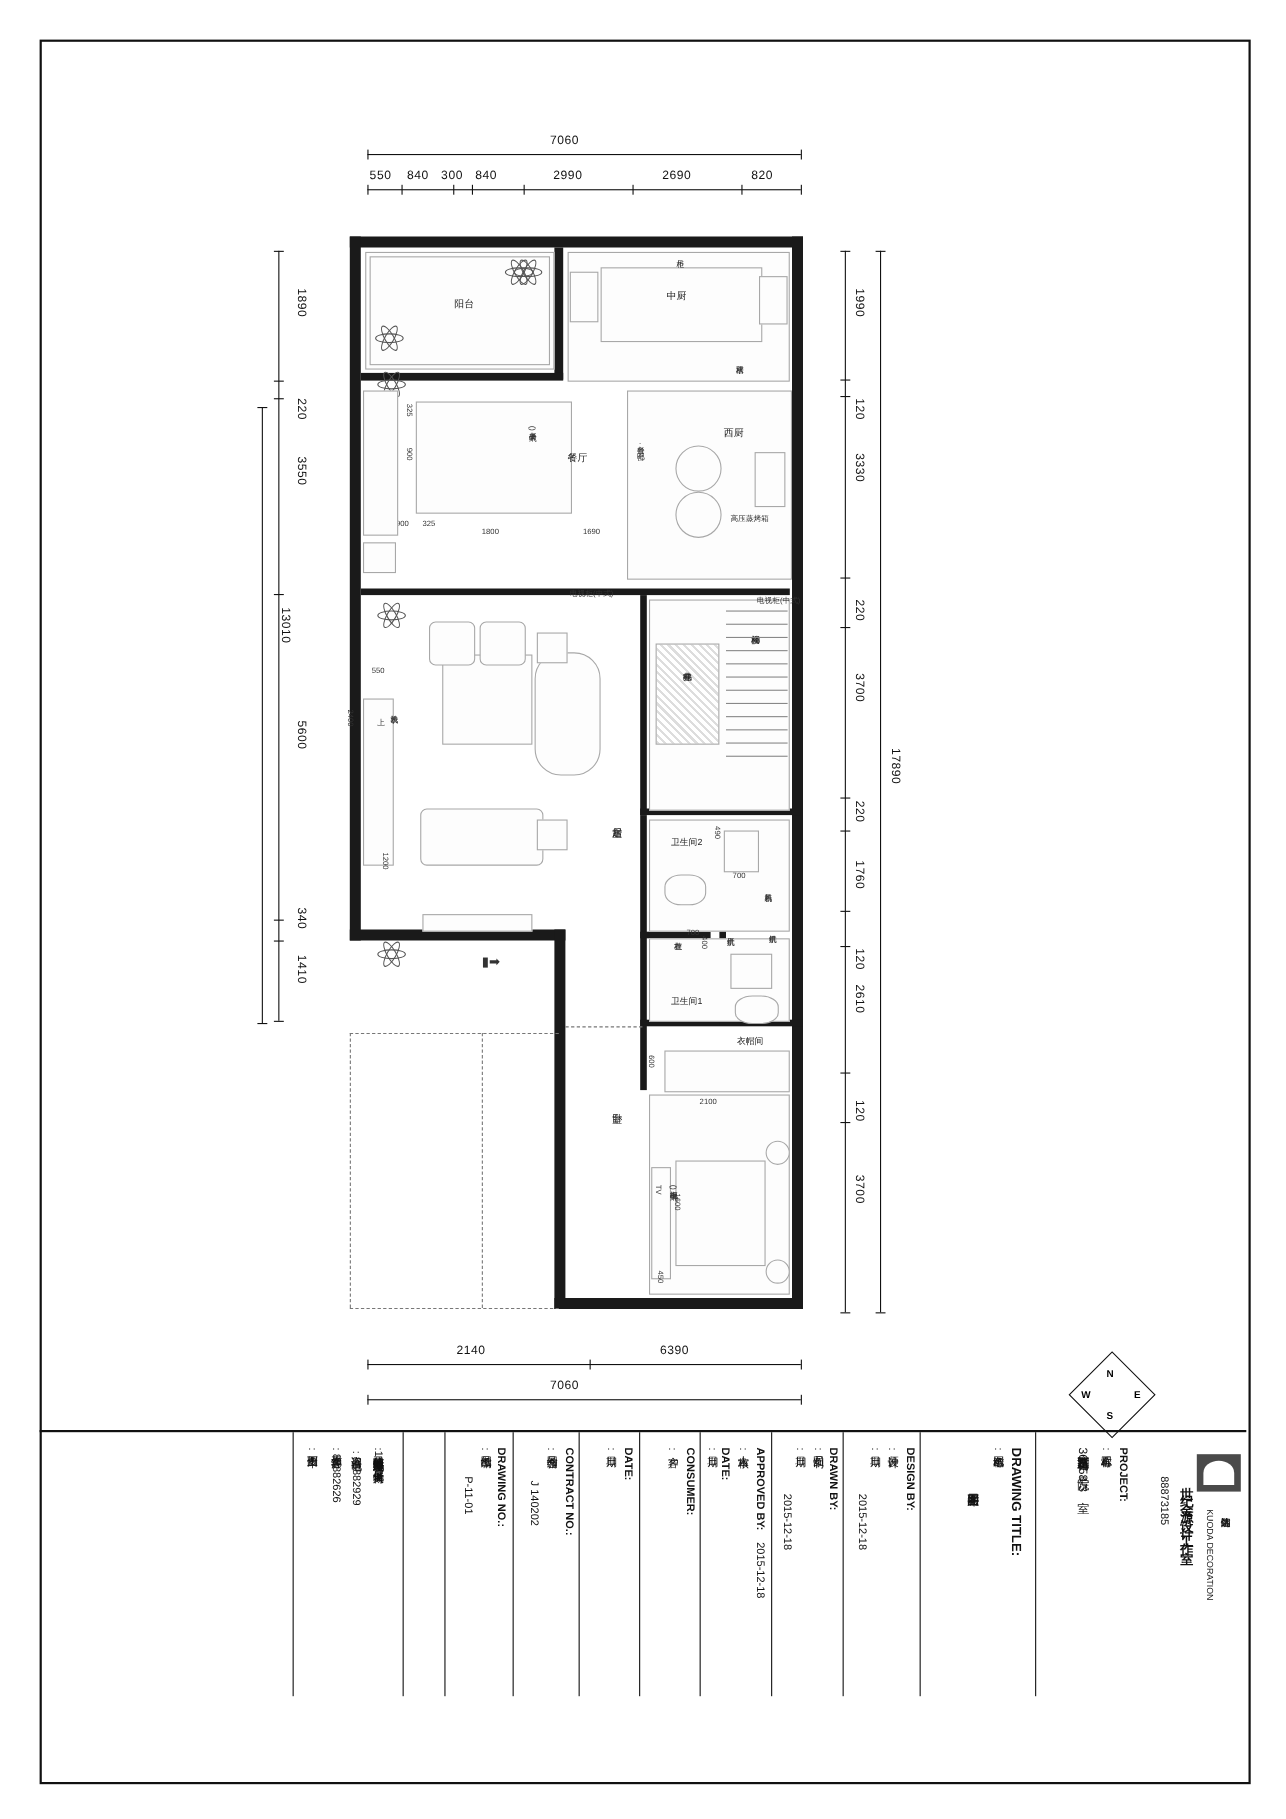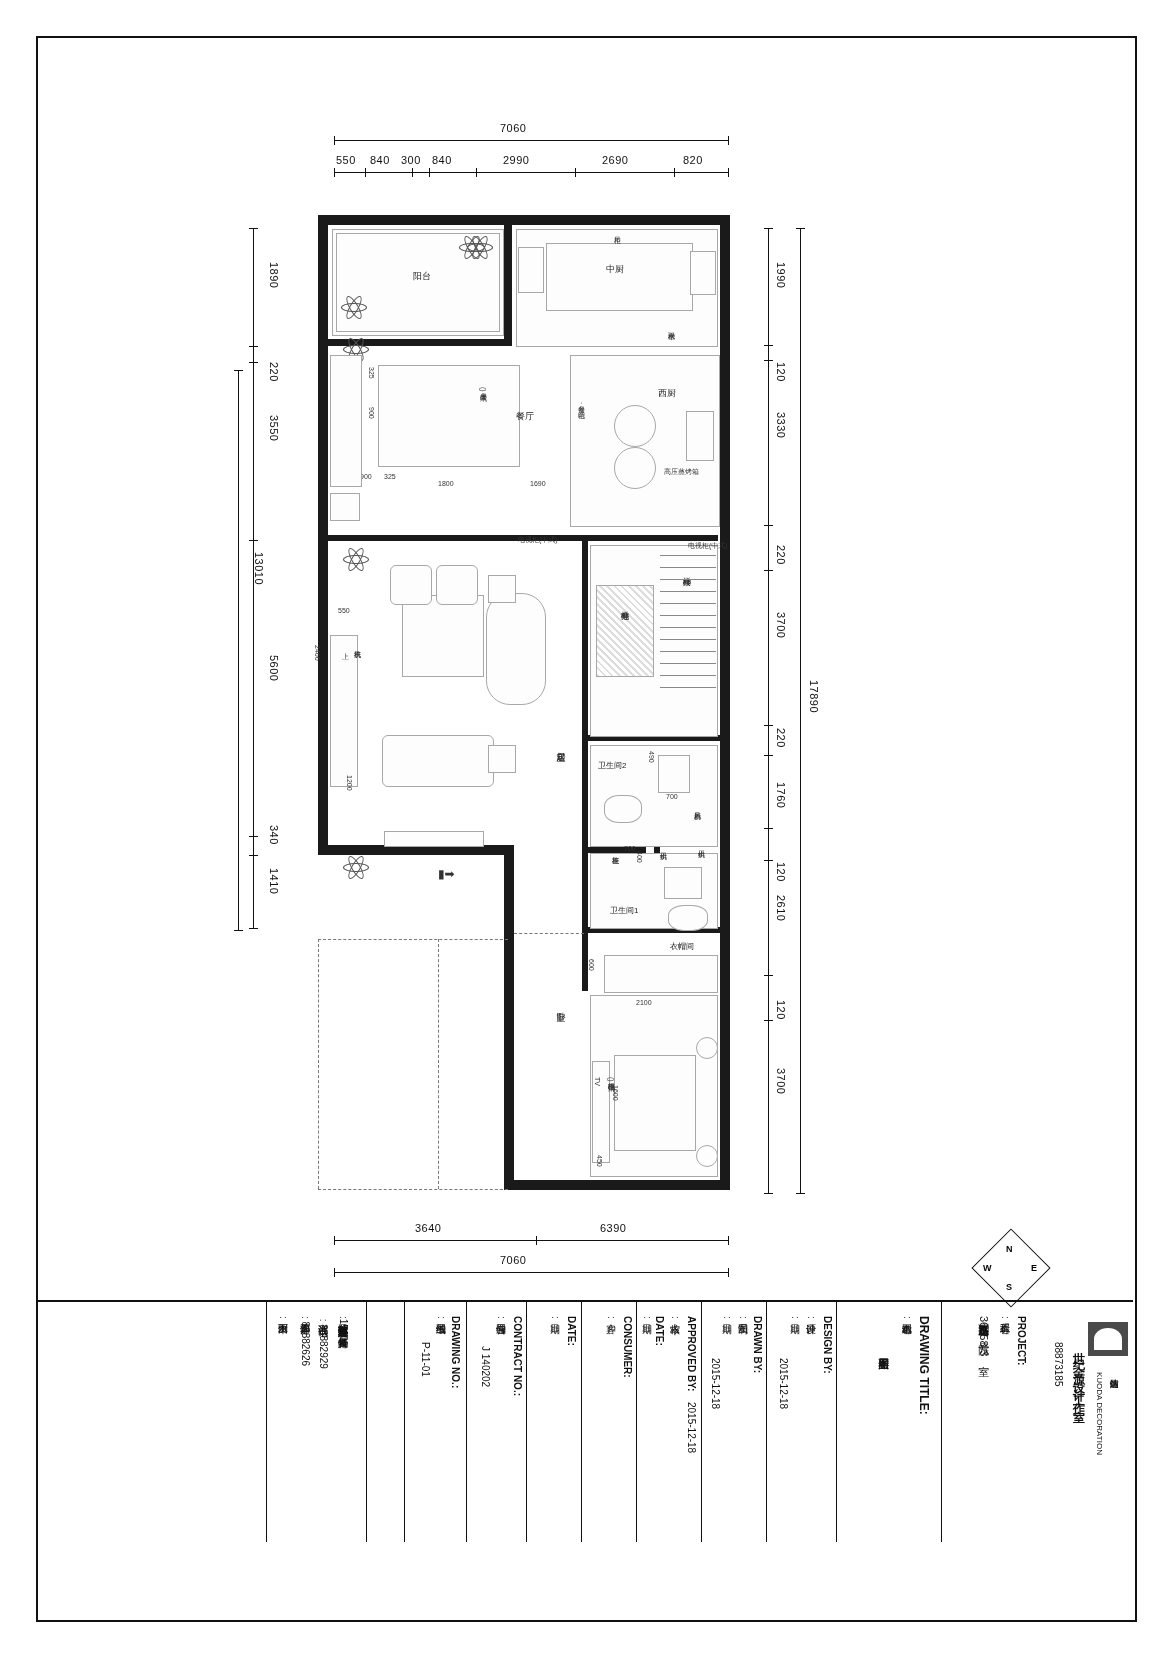--- a/index.html
+++ b/index.html
@@ -119,21 +119,21 @@
 
   <div class="line vline" style="left:800px;top:228px;height:965px;"></div>
   <div class="tickv" style="left:796px;top:228px;"></div>
   <div class="tickv" style="left:796px;top:1193px;"></div>
   <div class="dimtxt v" style="left:808px;top:680px;">17890</div>
 
   <div class="line hline" style="left:334px;top:1240px;width:394px;"></div>
   <div class="tick" style="left:334px;top:1236px;"></div>
   <div class="tick" style="left:536px;top:1236px;"></div>
   <div class="tick" style="left:728px;top:1236px;"></div>
-  <div class="dimtxt" style="left:415px;top:1222px;">3640</div>
+  <div class="dimtxt" style="left:415px;top:1222px;">2140</div>
   <div class="dimtxt" style="left:600px;top:1222px;">6390</div>
 
   <div class="line hline" style="left:334px;top:1272px;width:394px;"></div>
   <div class="tick" style="left:334px;top:1268px;"></div>
   <div class="tick" style="left:728px;top:1268px;"></div>
   <div class="dimtxt" style="left:500px;top:1254px;">7060</div>
 
   <div id="plan">
 
     <div class="wall" style="left:0;top:0;width:412px;height:10px;"></div>
@@ -234,21 +234,21 @@
     <div class="stair-step" style="left:342px;top:412px;width:56px;"></div>
     <div class="stair-step" style="left:342px;top:424px;width:56px;"></div>
     <div class="stair-step" style="left:342px;top:436px;width:56px;"></div>
     <div class="stair-step" style="left:342px;top:448px;width:56px;"></div>
     <div class="stair-step" style="left:342px;top:460px;width:56px;"></div>
     <div class="stair-step" style="left:342px;top:472px;width:56px;"></div>
     <div class="smalltxt" style="left:370px;top:326px;">电视柜(中式)</div>
     <div class="smalltxt" style="left:200px;top:320px;">电视柜(中式)</div>
 
     <div class="thinbox" style="left:272px;top:530px;width:126px;height:100px;"></div>
-    <div class="lbl" style="left:280px;top:545px;font-size:8px;">卫生间2</div>
+    <div class="lbl" style="left:292px;top:545px;font-size:8px;">卫生间2</div>
     <div class="thinbox" style="left:286px;top:580px;width:36px;height:26px;border-radius:40%;"></div>
     <div class="thinbox" style="left:340px;top:540px;width:30px;height:36px;"></div>
     <div class="smalltxt v" style="left:330px;top:536px;">490</div>
     <div class="smalltxt" style="left:348px;top:578px;">700</div>
     <div class="smalltxt v" style="left:374px;top:592px;">新风机</div>
 
     <div class="thinbox" style="left:272px;top:638px;width:126px;height:74px;"></div>
     <div class="lbl" style="left:292px;top:690px;font-size:8px;">卫生间1</div>
     <div class="thinbox" style="left:346px;top:652px;width:36px;height:30px;"></div>
     <div class="thinbox" style="left:350px;top:690px;width:38px;height:24px;border-radius:40%;"></div>

